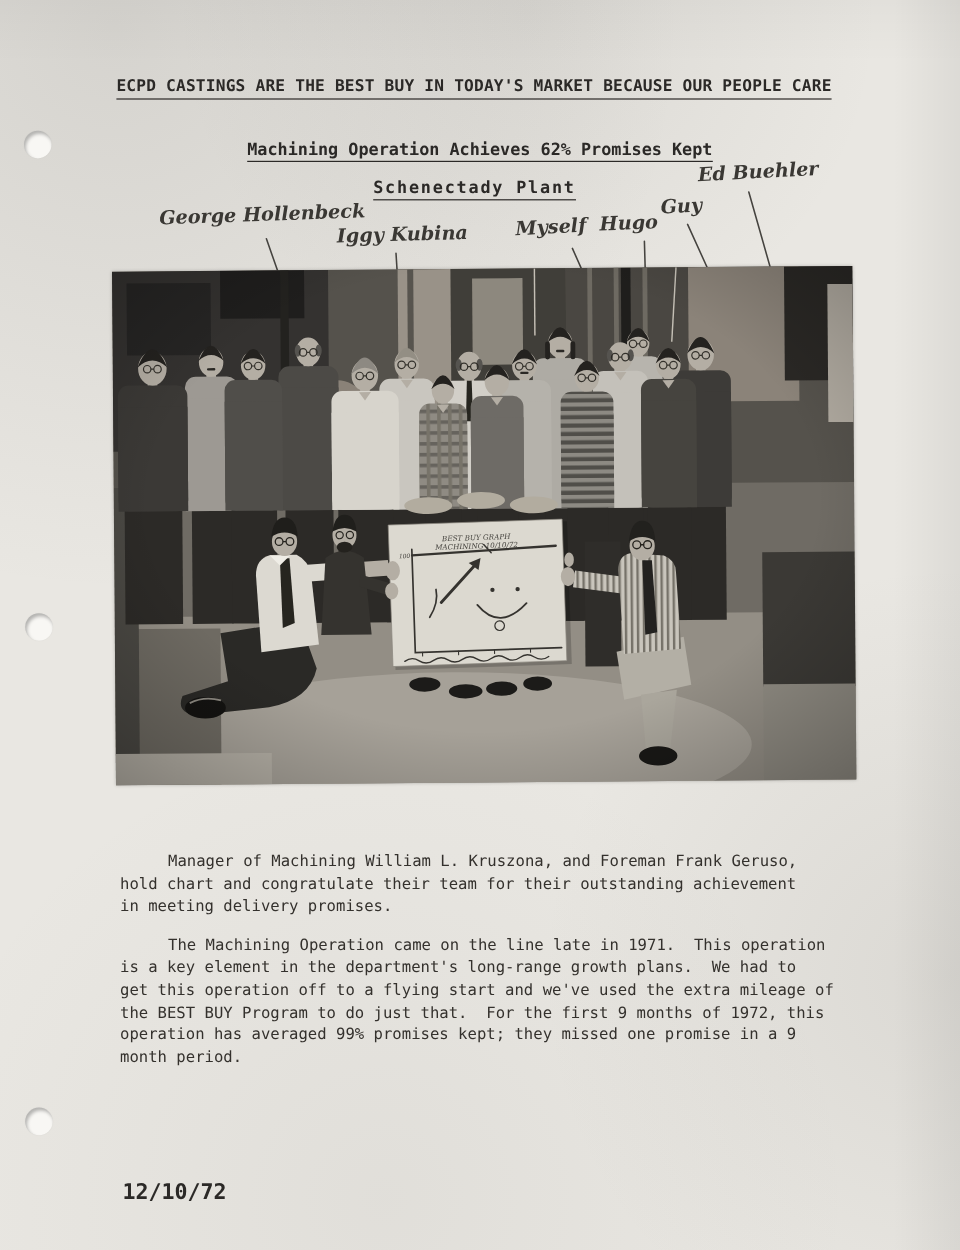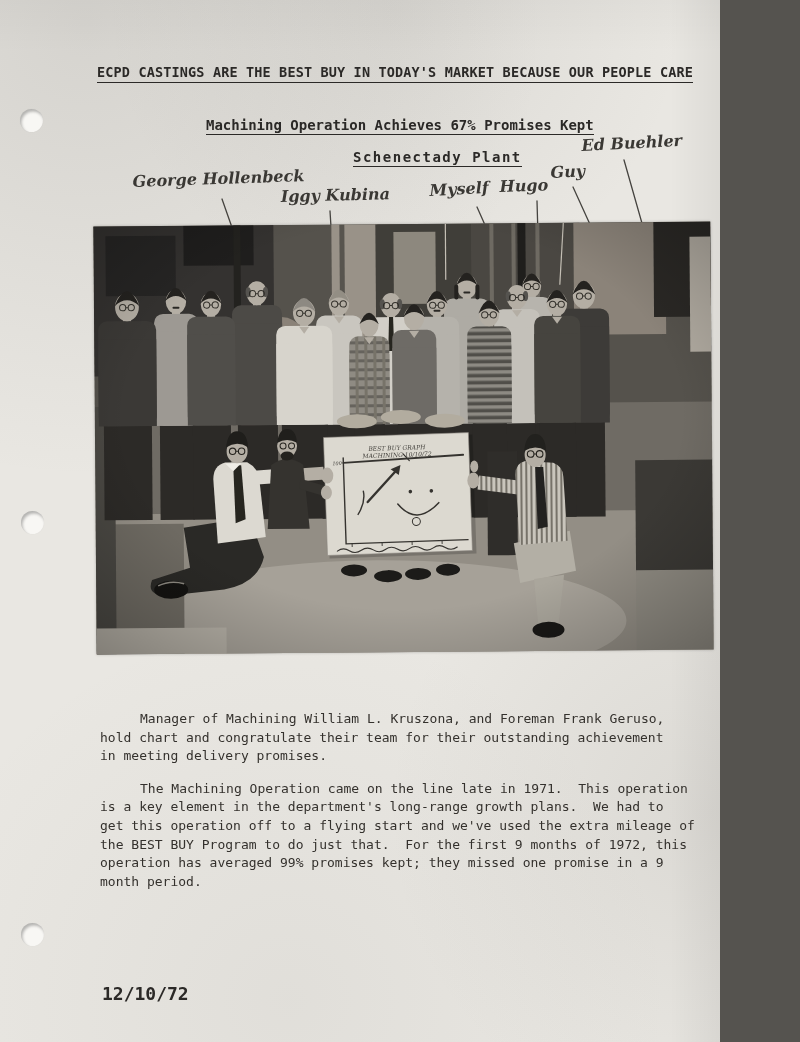--- a/index.html
+++ b/index.html
@@ -1,17 +1,17 @@
 <!DOCTYPE html>
 <html><head>
 <meta charset="utf-8">
 <style>
   html,body{margin:0;padding:0;background:#55534f;}
   .page{
-    position:relative;width:720px;height:1042px;overflow:hidden;
+    position:relative;width:800px;height:1042px;overflow:hidden;
     font-family:"DejaVu Sans Mono",monospace;color:#2f2d2a;
     background:
       radial-gradient(circle at 12% 2%, rgba(110,108,104,.16), transparent 38%),
       radial-gradient(circle at 55% 1%, rgba(120,118,114,.12), transparent 26%),
       radial-gradient(circle at 99% 78%, rgba(125,122,116,.13), transparent 30%),
       radial-gradient(circle at 40% 96%, rgba(125,122,116,.08), transparent 35%),
       linear-gradient(to right, rgba(0,0,0,0) 93%, rgba(0,0,0,.055)),
       linear-gradient(to bottom, rgba(0,0,0,.03), rgba(0,0,0,0) 5%),
       #e9e7e2;
   }
@@ -19,21 +19,21 @@
     position:absolute;width:23px;height:23px;border-radius:50%;
     background:#f8f7f4;
     box-shadow:inset 1.5px 2.5px 3px rgba(0,0,0,.28), 0 0 1px rgba(0,0,0,.08);
   }
   .typ{font-family:"DejaVu Sans Mono",monospace;font-weight:bold;color:#2b2927;}
   .h1{position:absolute;left:97px;top:64px;font-size:13.5px;letter-spacing:.15px;
       border-bottom:1.6px solid #2b2927;padding-bottom:2px;white-space:nowrap;}
   .h2{position:absolute;left:206px;top:117px;font-size:14px;
       border-bottom:1.6px solid #2b2927;padding-bottom:1px;white-space:nowrap;}
   .h3{position:absolute;left:311px;top:149px;font-size:14px;letter-spacing:1.5px;
-      border-bottom:1.6px solid #2b2927;padding-bottom:1px;white-space:nowrap;margin-left:42px;}
+      border-bottom:1.6px solid #2b2927;padding-bottom:1px;white-space:nowrap;}
   .hand{
     position:absolute;font-family:"DejaVu Serif",serif;font-style:italic;font-weight:600;
     font-size:16px;color:#3a3834;white-space:nowrap;transform-origin:left bottom;
   }
   .bodytext{
     position:absolute;left:100px;top:710px;width:620px;
     font-size:13px;line-height:18.6px;color:#34312d;font-weight:normal;
   }
   .para{white-space:pre-wrap;text-indent:40px;margin:0 0 14px 0;}
   .date{position:absolute;left:102px;top:983px;font-size:18px;font-weight:bold;color:#2b2927;}
@@ -48,21 +48,21 @@
 </head>
 <body>
 
 <div class="page">
 
   <div class="hole" style="left:20px;top:109px;"></div>
   <div class="hole" style="left:21px;top:511px;"></div>
   <div class="hole" style="left:21px;top:923px;"></div>
 
   <div class="typ h1">ECPD CASTINGS ARE THE BEST BUY IN TODAY'S MARKET BECAUSE OUR PEOPLE CARE</div>
-  <div class="typ h2">Machining Operation Achieves 67% Promises Kept</div>
+  <div class="typ h2">Machining Operation Achieves 62% Promises Kept</div>
   <div class="typ h3">Schenectady Plant</div>
 
   <div class="hand" style="left:133px;top:172px;transform:rotate(-2deg);">George Hollenbeck</div>
   <div class="hand" style="left:281px;top:187px;transform:rotate(-1.5deg);">Iggy Kubina</div>
   <div class="hand" style="left:430px;top:181px;transform:rotate(-3deg);">Myself</div>
   <div class="hand" style="left:500px;top:177px;transform:rotate(-2deg);">Hugo</div>
   <div class="hand" style="left:551px;top:163px;transform:rotate(-3deg);">Guy</div>
   <div class="hand" style="left:582px;top:136px;transform:rotate(-3deg);">Ed Buehler</div>
 
   <svg class="leader" width="800" height="1042">

